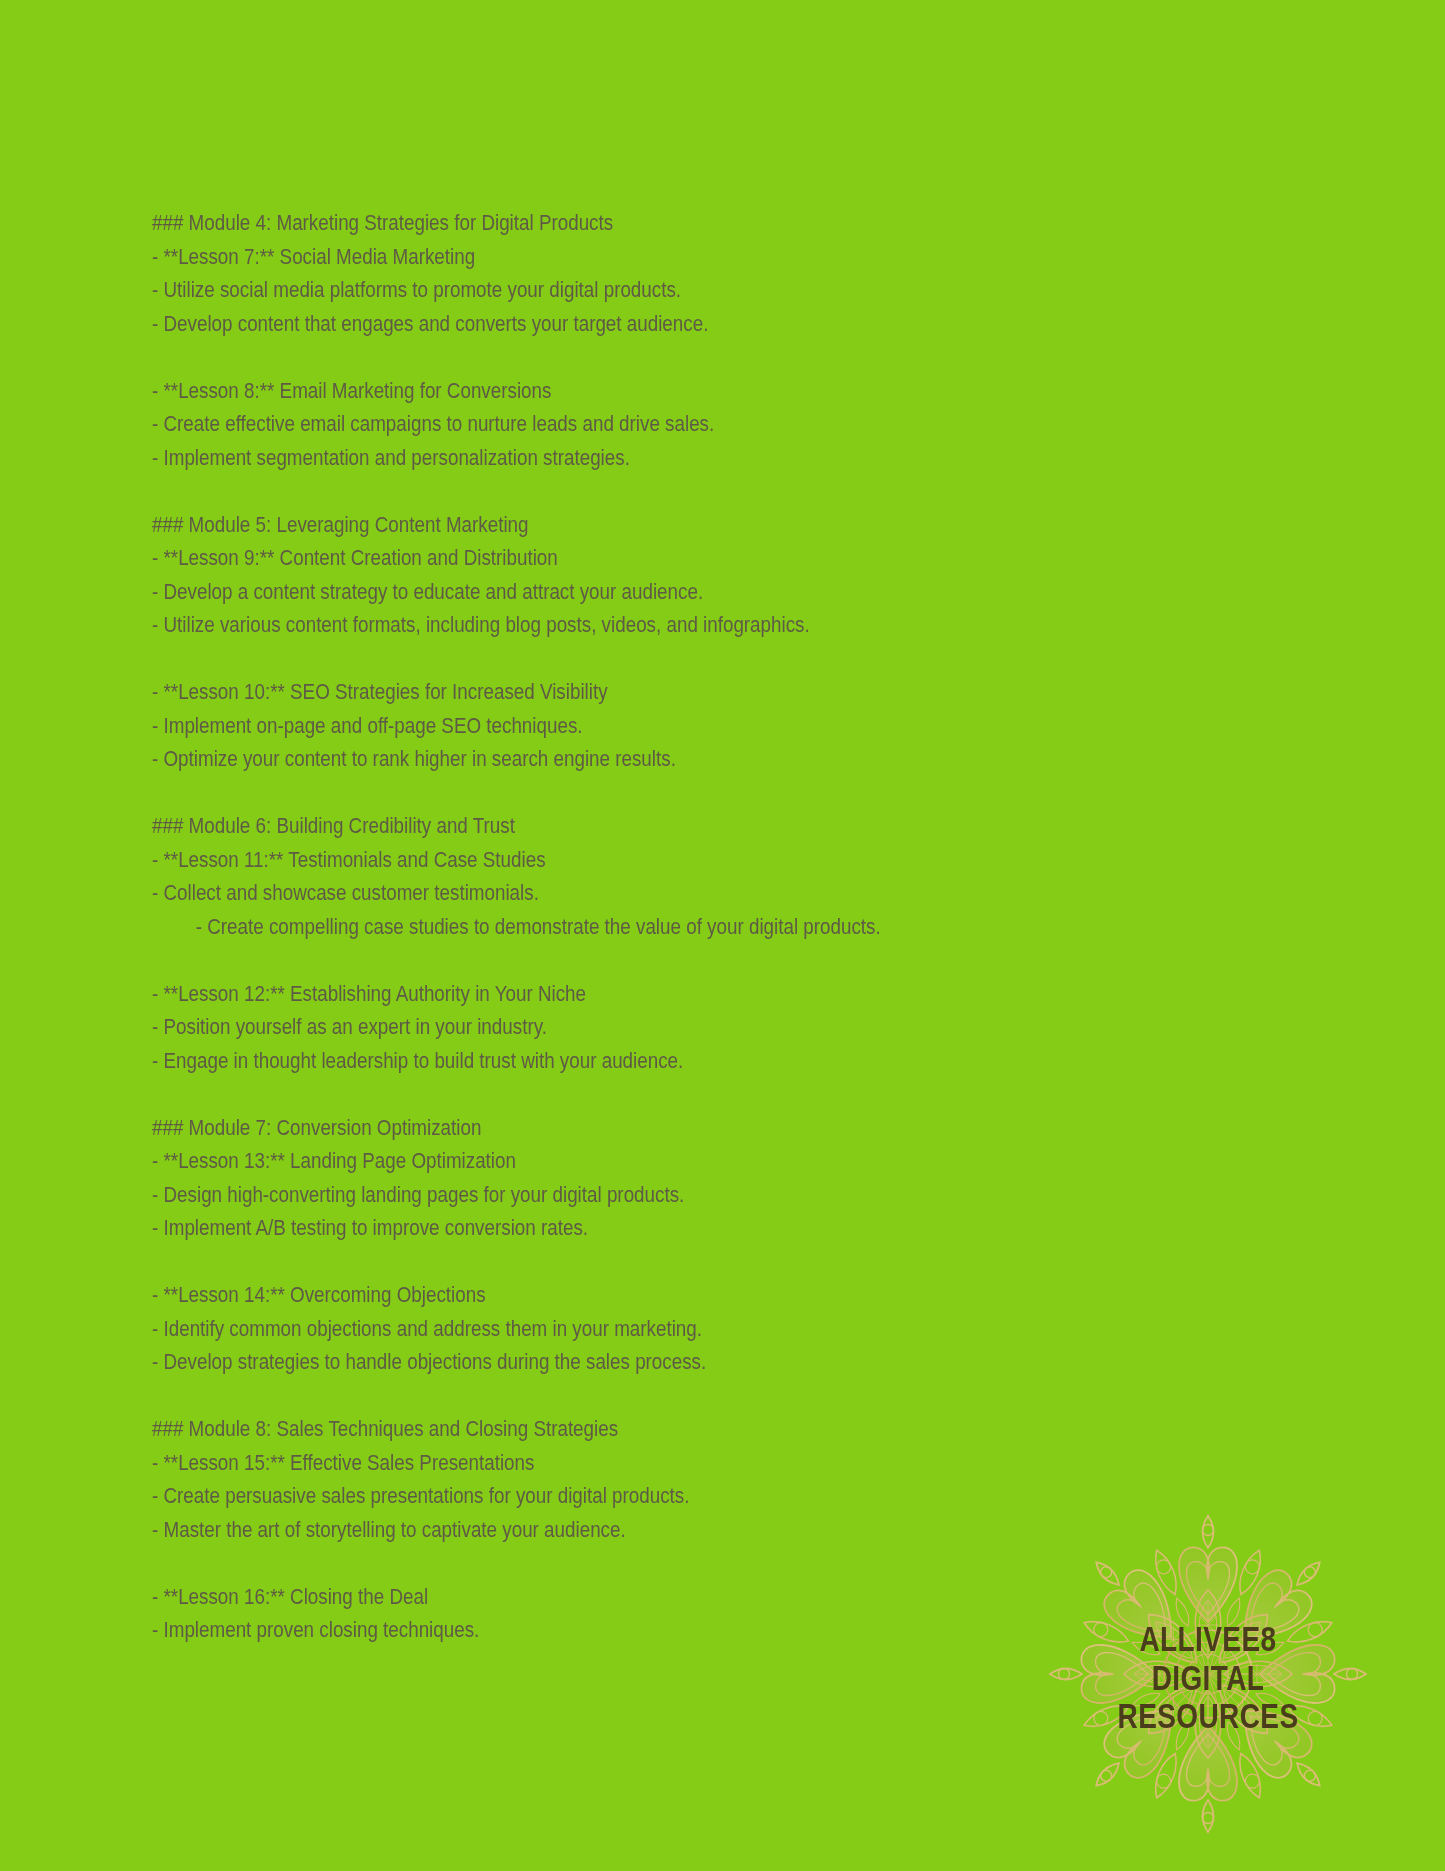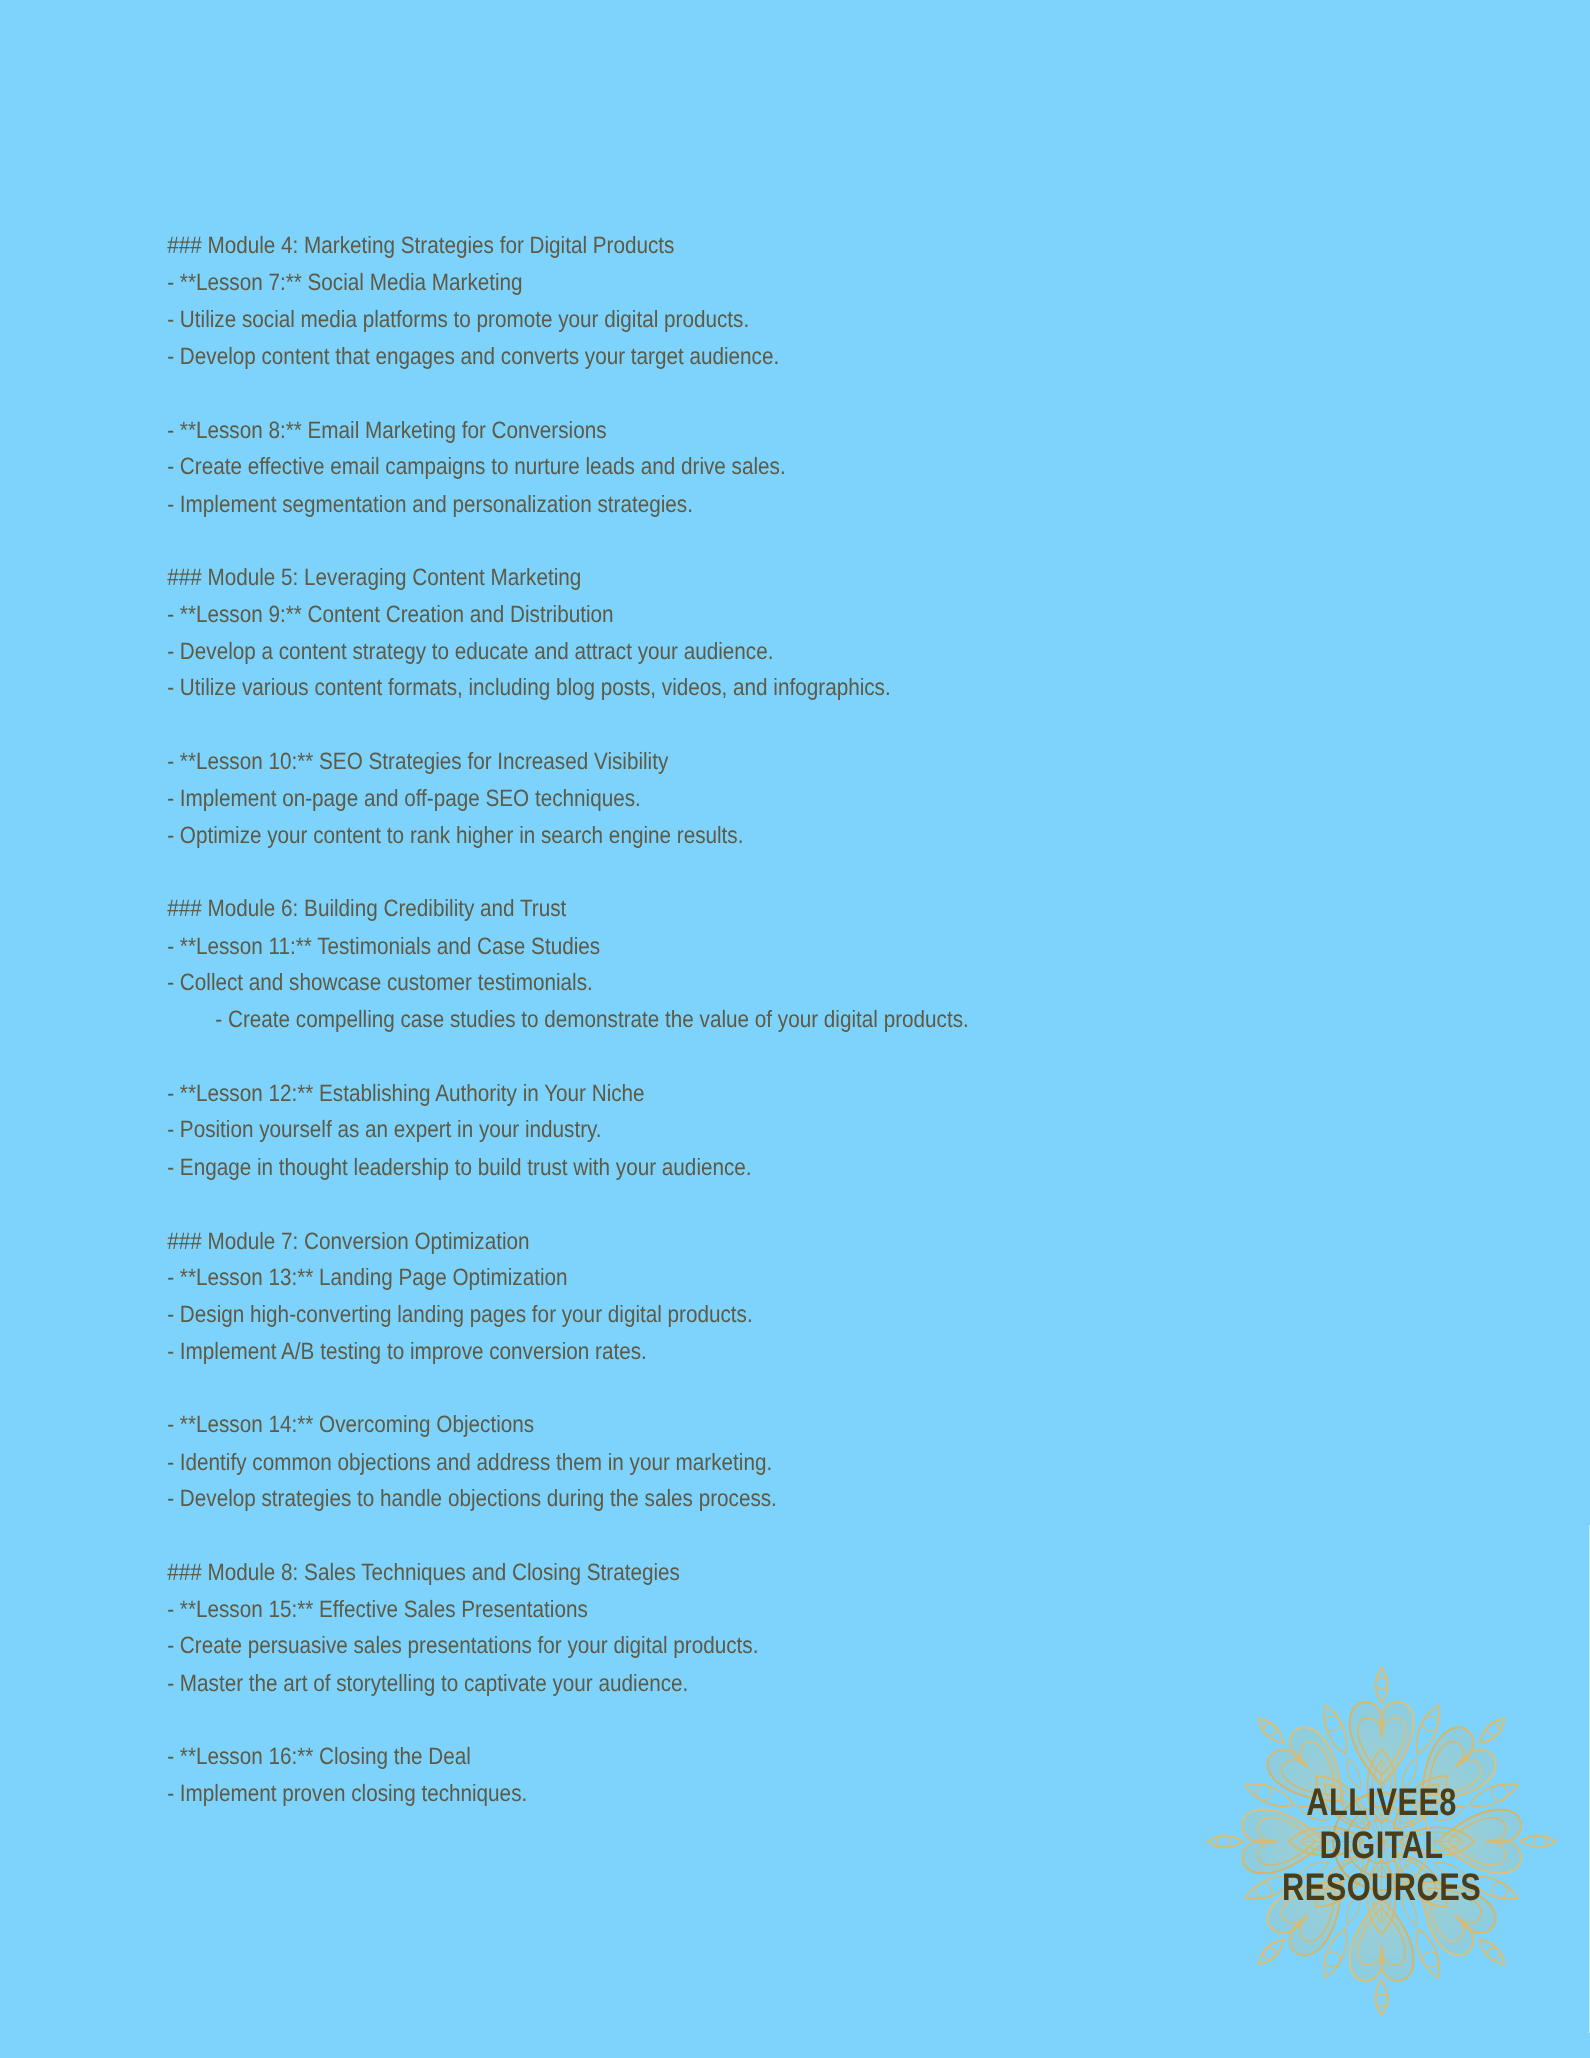--- a/index.html
+++ b/index.html
@@ -8,41 +8,41 @@
     width: 1445px;
     height: 1871px;
     background: #ffffff;
     font-family: "Liberation Sans", sans-serif;
     overflow: hidden;
   }
   .page {
     position: relative;
     width: 1445px;
     height: 1871px;
-    background: #7dd3fc;
+    background: #84cc16;
   }
   .text-block {
     position: absolute;
     left: 152px;
     top: 207px;
     color: #5e5a45;
     font-size: 21.5px;
     line-height: 33.5px;
     white-space: pre;
     transform: scaleX(0.875);
     transform-origin: 0 0;
     letter-spacing: 0px;
   }
   .doc-line { height: 33.5px; }
   .doc-line.indent { padding-left: 50px; }
   .doc-line.blank { height: 33.5px; }
 
   .logo {
     position: absolute;
-    left: 1095px;
+    left: 1047px;
     top: 1513px;
     width: 322px;
     height: 322px;
   }
   .logo svg {
     position: absolute;
     left: 0;
     top: 0;
   }
   .logo-text {

